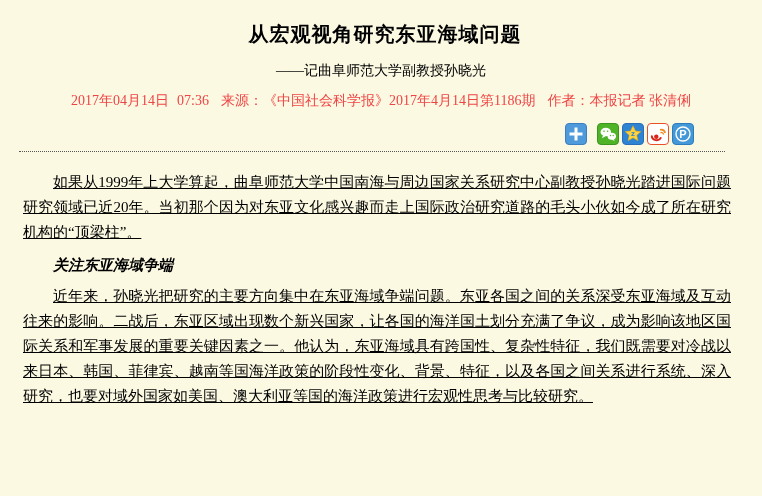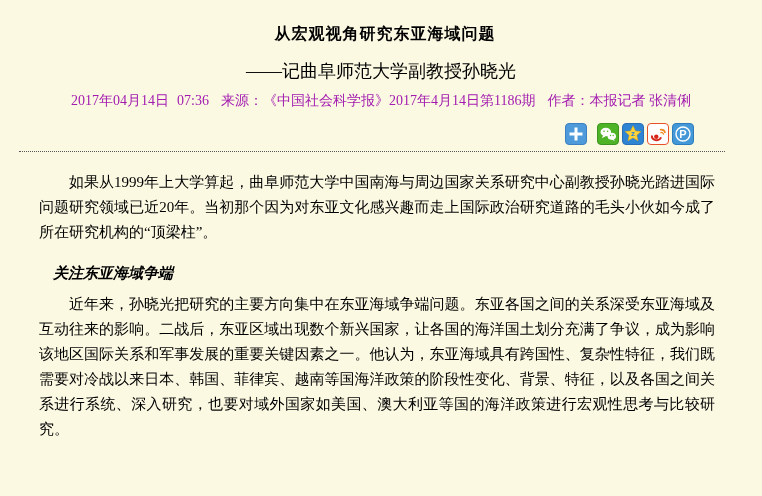--- a/index.html
+++ b/index.html
@@ -10,39 +10,39 @@
   body {
     width: 762px;
     height: 496px;
     overflow: hidden;
     position: relative;
     font-family: "Liberation Serif", "DejaVu Serif", serif;
     color: #000000;
   }
   .head { text-align: center; }
   .title {
-    font-size: 16px;
+    font-size: 20px;
     font-weight: bold;
     line-height: 26px;
     margin: 0;
     padding-top: 21px;
     letter-spacing: 1px;
     padding-left: 8px;
   }
   .subtitle {
-    font-size: 18px;
+    font-size: 14px;
     font-weight: normal;
     line-height: 22px;
     margin: 13px 0 1px 0;
   }
   .meta {
     margin-top: 11px;
     font-size: 14px;
     line-height: 16px;
-    color: #a21caf;
+    color: #ef4444;
     white-space: nowrap;
   }
   .meta .sep8  { display: inline-block; width: 8px; }
   .meta .sep12 { display: inline-block; width: 12px; }
   .share-bar {
     display: flex;
     justify-content: flex-end;
     align-items: center;
     padding-right: 68px;
     margin-top: 14px;
@@ -64,21 +64,22 @@
     margin: 6px 37px 0 19px;
   }
   .content {
     margin: 0 31px 0 23px;
     font-size: 15px;
     line-height: 25px;
     text-align: justify;
   }
   .content p {
     text-indent: 2em;
-    margin: 16px;
+    margin: 0;
+    text-decoration: underline;
   }
   .p1 { margin-top: 18px !important; }
   .section-heading {
     font-size: 15px;
     font-weight: bold;
     line-height: 25px;
     text-indent: 2em;
     margin: 8px 0 0 0;
     font-style: italic;
   }

